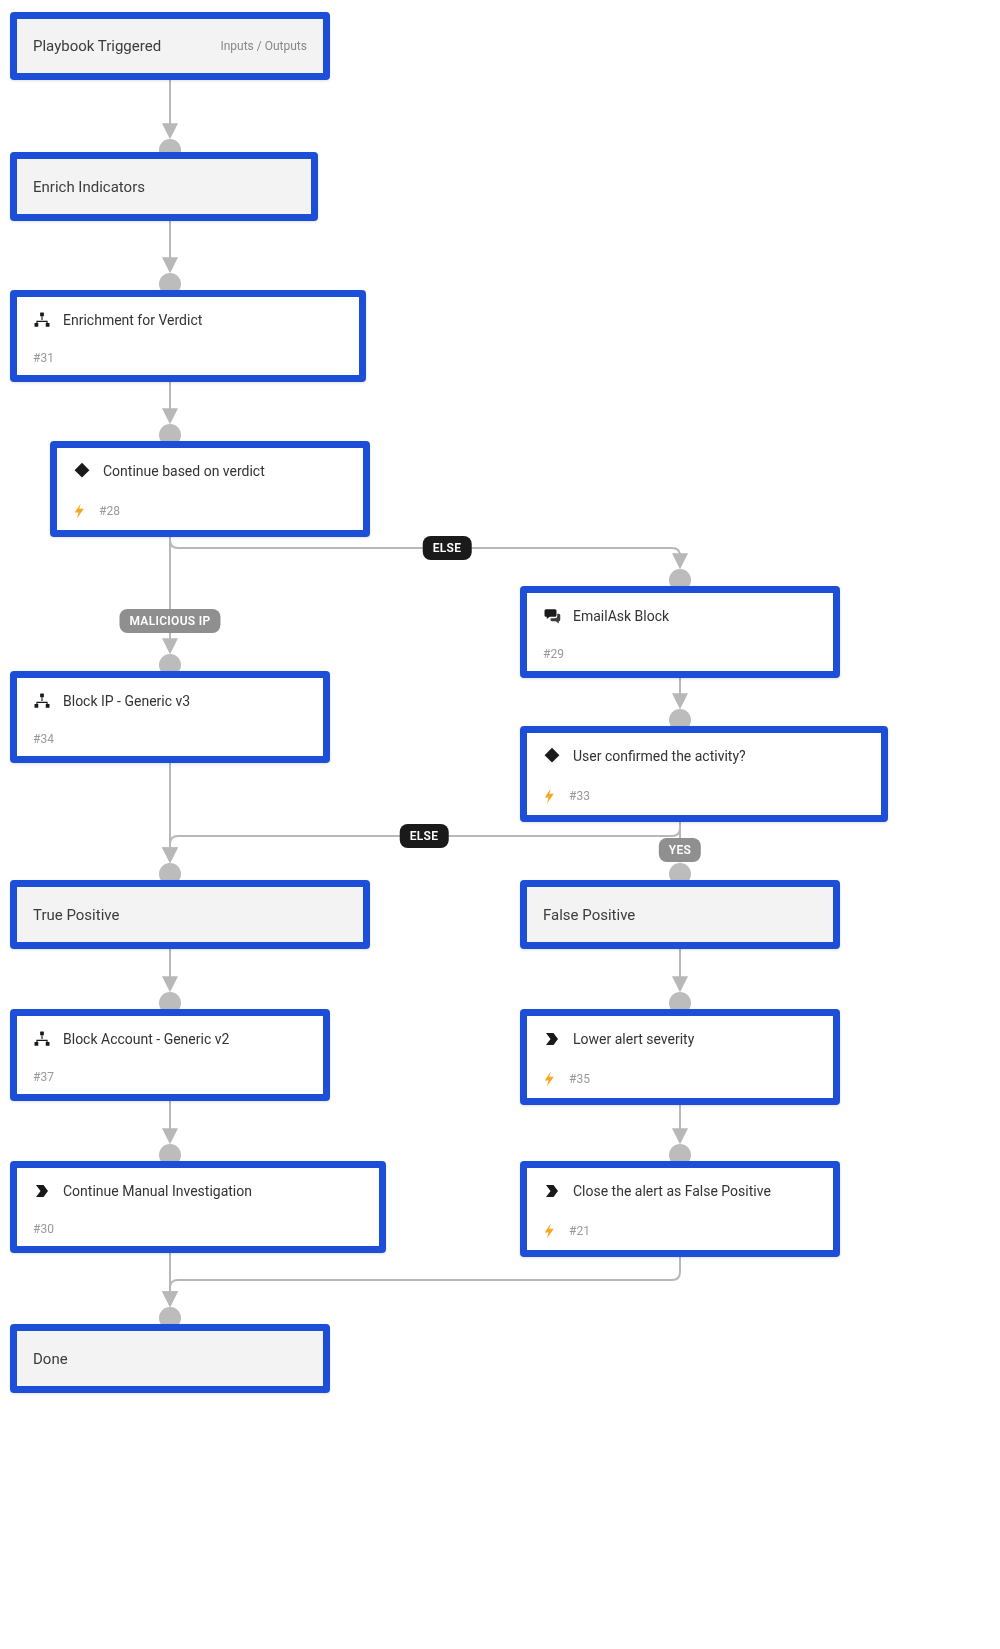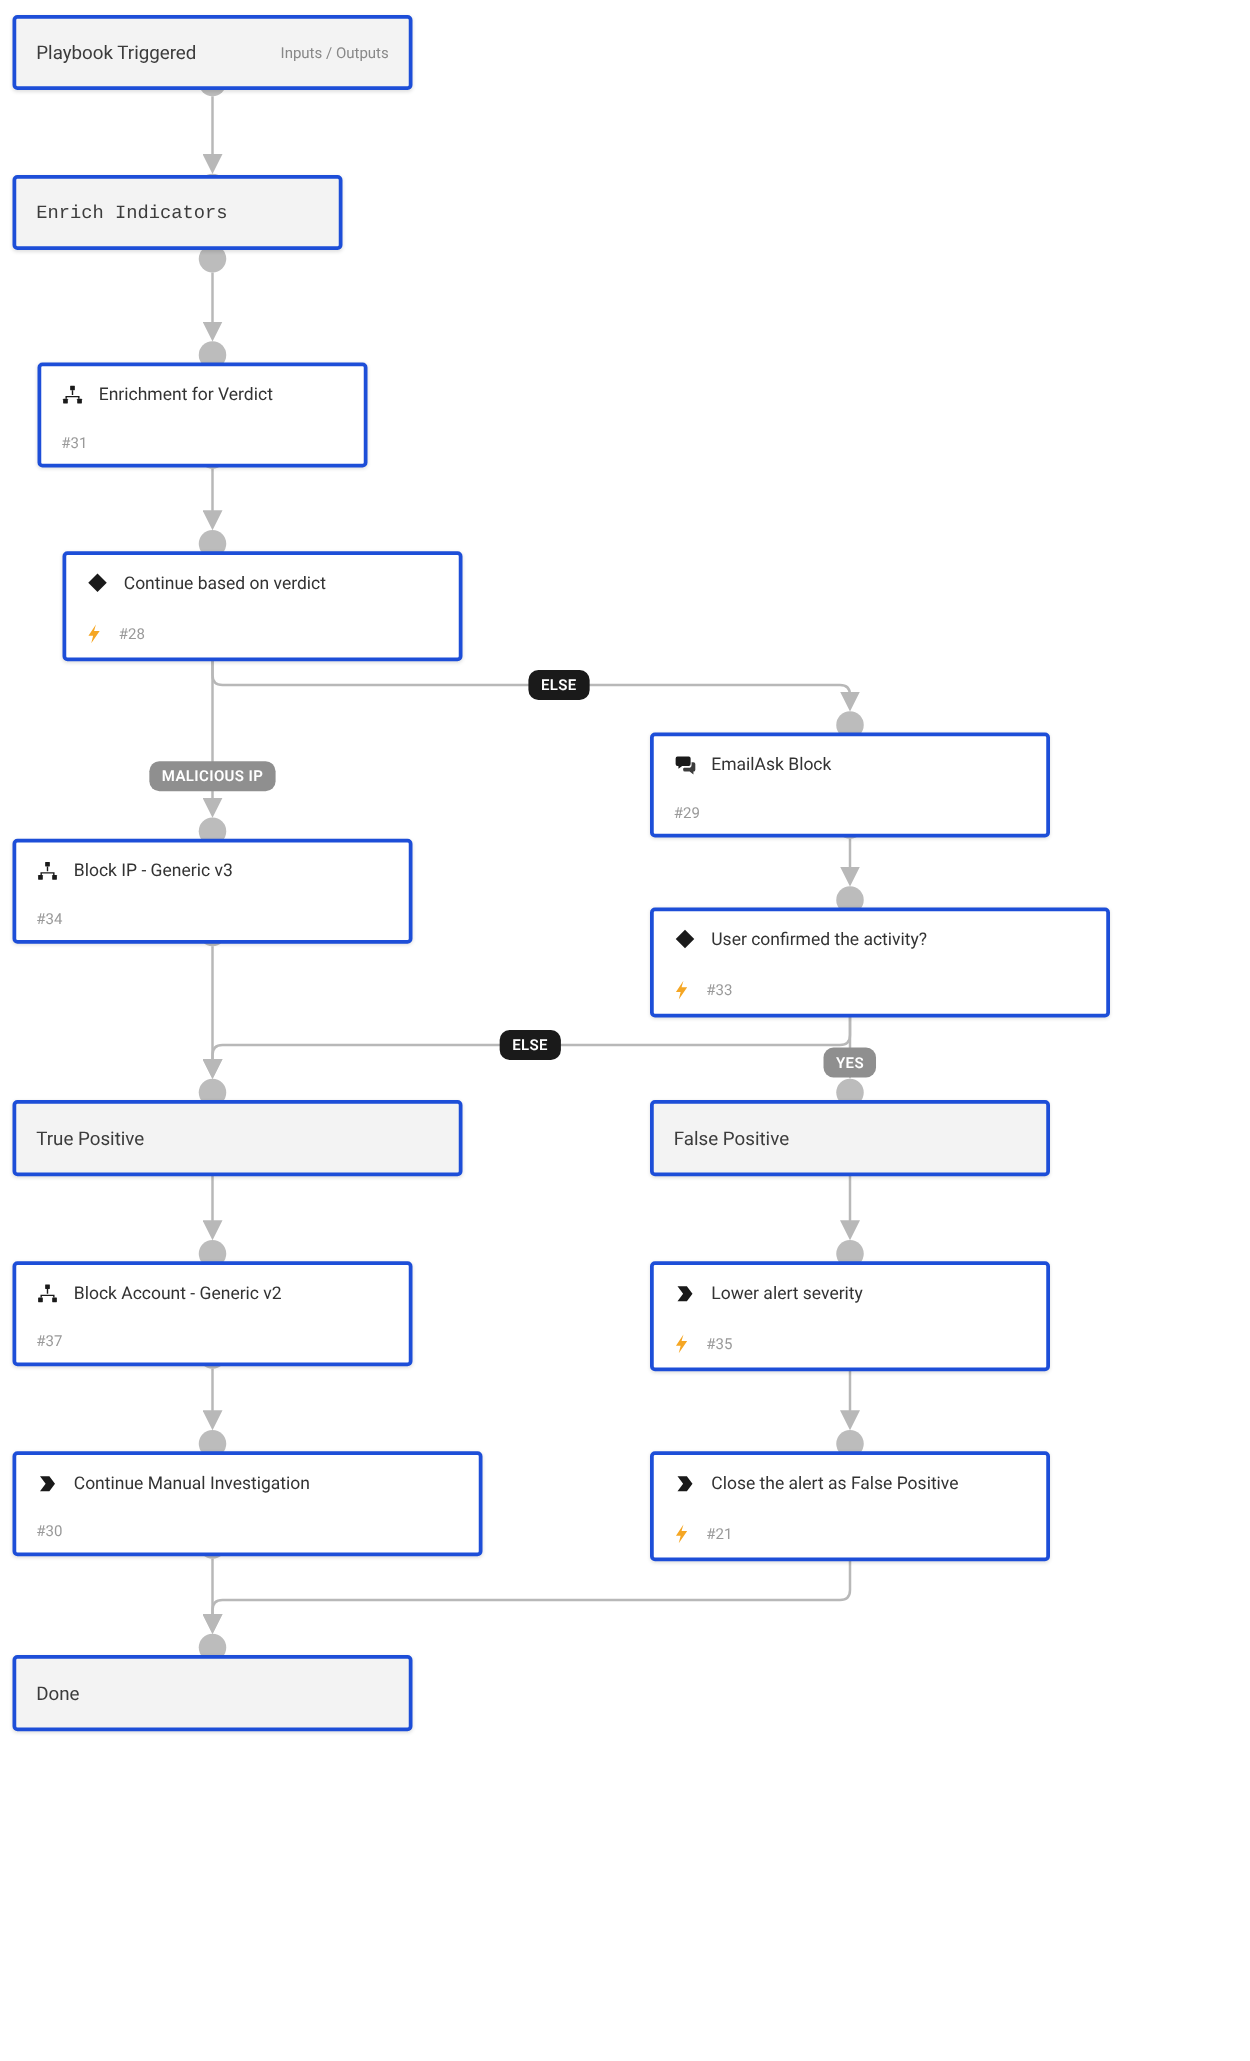--- a/index.html
+++ b/index.html
@@ -14,21 +14,21 @@
   svg.connectors {
     position: absolute;
     top: 0; left: 0;
     width: 1000px;
     height: 1649px;
     pointer-events: none;
   }
   .node {
     position: absolute;
     background: #fff;
-    border: 3px solid #1d4ed8;
+    border: 7px solid #1d4ed8;
     border-radius: 4px;
     box-shadow: 0 1px 3px rgba(0,0,0,0.12);
     padding: 14px 16px 10px 16px;
   }
   .node.header {
     background: #f3f3f3;
     padding: 18px 16px;
   }
   .node.header .title {
     font-size: 15px;
@@ -159,25 +159,25 @@
   </g>
 </svg>
 
 <div class="node header" style="left:10px; top:12px; width:320px;">
   <div class="top-row">
     <span class="title">Playbook Triggered</span>
     <span class="io-label">Inputs / Outputs</span>
   </div>
 </div>
 
-<div class="node header" style="left:10px; top:140px; width:264px;font-family:Liberation Mono, monospace;">
+<div class="node header" style="left:10px; top:152px; width:308px;">
   <span class="title">Enrich Indicators</span>
 </div>
 
-<div class="node" style="left:10px; top:290px; width:264px;margin-left:20px;">
+<div class="node" style="left:10px; top:290px; width:356px;">
   <div class="title-row">
     <span class="ic">
       <svg viewBox="0 0 24 24">
           <g fill="#1a1a1a">
             <rect x="9.5" y="2" width="5" height="5" rx="0.5"></rect>
             <rect x="2" y="16" width="5" height="5" rx="0.5"></rect>
             <rect x="17" y="16" width="5" height="5" rx="0.5"></rect>
             <path d="M11.25 7 h1.5 v5 h-1.5 z"></path>
             <path d="M4.5 16 v-3 h15 v3 h-1.5 v-1.5 h-12 v1.5 z"></path>
           </g>

